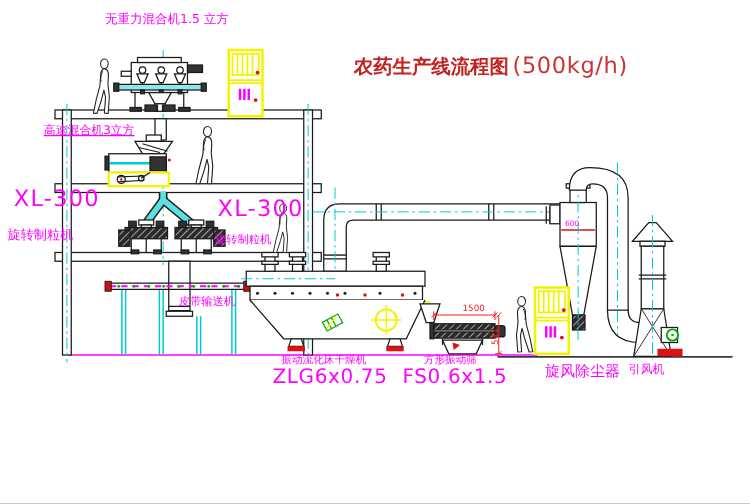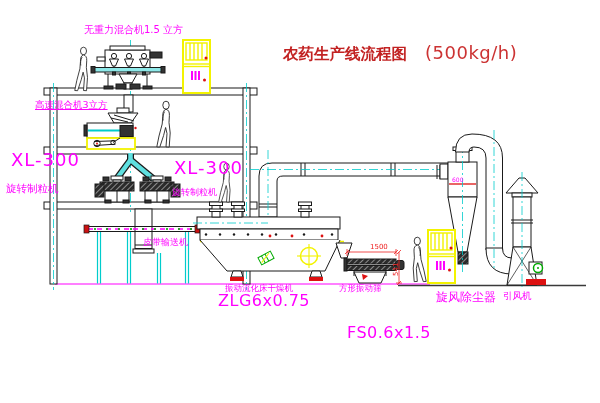--- a/index.html
+++ b/index.html
@@ -8,21 +8,21 @@
   svg{position:absolute;left:0;top:0;}
   .lbl{position:absolute;color:#ff00ff;white-space:nowrap;line-height:1;
        font-family:"DejaVu Sans",sans-serif;}
   .lbl-sm{font-size:9px;}
   .lbl-xs{font-size:8.5px;}
   .lbl-model{font-size:16px;letter-spacing:.5px;font-weight:400;}
   .lbl-xl{font-size:18px;letter-spacing:1px;font-weight:400;}
   .dim{position:absolute;color:#ee2222;font-size:7px;white-space:nowrap;line-height:1;}
   .dim-v{transform:rotate(-90deg);transform-origin:0 0;}
   .mark{position:absolute;color:#ff00ff;font-size:6px;line-height:1;}
-  .title{position:absolute;left:283px;top:45px;display:flex;align-items:flex-end;gap:18px;text-align:right;}
+  .title{position:absolute;left:283px;top:45px;display:flex;align-items:flex-end;gap:3px;text-align:right;}
   .title-cn{color:#c22222;font-size:15.5px;font-weight:700;line-height:1;
             font-family:"Liberation Serif",serif;}
   .title-cap{color:#cc3333;font-size:18px;font-weight:400;line-height:.92;letter-spacing:.5px;
              font-family:"DejaVu Sans",sans-serif;}
 </style>
 </head>
 <body>
 
 <div class="canvas">
 
@@ -323,31 +323,31 @@
   <use href="#person" transform="translate(156,101)"></use>
   <use href="#person" transform="translate(218,163) scale(0.85)"></use>
   <use href="#person" transform="translate(427,237) scale(-0.97,0.97)"></use>
 </svg>
 
 <div class="title">
   <span class="title-cn">农药生产线流程图</span>
   <span class="title-cap">(500kg/h)</span>
 </div>
 
-<div class="lbl" style="left:84px;top:25px;font-size:10px;">无重力混合机1.5 立方</div>
+<div class="lbl" style="left:84px;top:11px;font-size:10px;">无重力混合机1.5 立方</div>
 <div class="lbl" style="left:35px;top:100px;font-size:9.5px;text-decoration:underline;">高速混合机3立方</div>
 <div class="lbl lbl-xl" style="left:11px;top:151px;">XL-300</div>
 <div class="lbl" style="left:6px;top:183px;font-size:10.5px;">旋转制粒机</div>
 <div class="lbl lbl-xl" style="left:174px;top:159px;">XL-300</div>
 <div class="lbl lbl-sm" style="left:172px;top:188px;">旋转制粒机</div>
 <div class="lbl lbl-sm" style="left:143px;top:202px;margin-top:36px;">皮带输送机</div>
 <div class="lbl lbl-xs" style="left:225px;top:284px;">振动流化床干燥机</div>
 <div class="lbl lbl-model" style="left:218px;top:293px;">ZLG6x0.75</div>
 <div class="lbl lbl-xs" style="left:339px;top:284px;text-align:center;">方形振动筛</div>
-<div class="lbl lbl-model" style="left:347px;top:293px;margin-top:32px;">FS0.6x1.5</div>
+<div class="lbl lbl-model" style="left:322px;top:293px;">FS0.6x1.5</div>
 <div class="lbl lbl-sm" style="left:436px;top:291px;font-size:12px;">旋风除尘器</div>
 <div class="lbl lbl-sm" style="left:503px;top:291px;font-size:9.5px;">引风机</div>
 
 <div class="dim" style="left:370px;top:244px;">1500</div>
 <div class="dim dim-v" style="left:393px;top:276px;">541</div>
 <div class="mark" style="left:452px;top:177px;">600</div>
 
 </div>
 
 </body></html>

